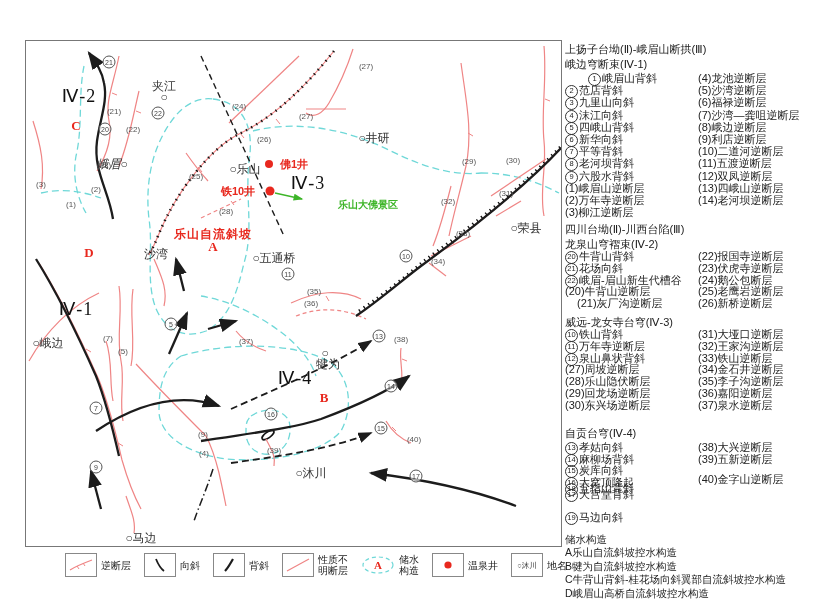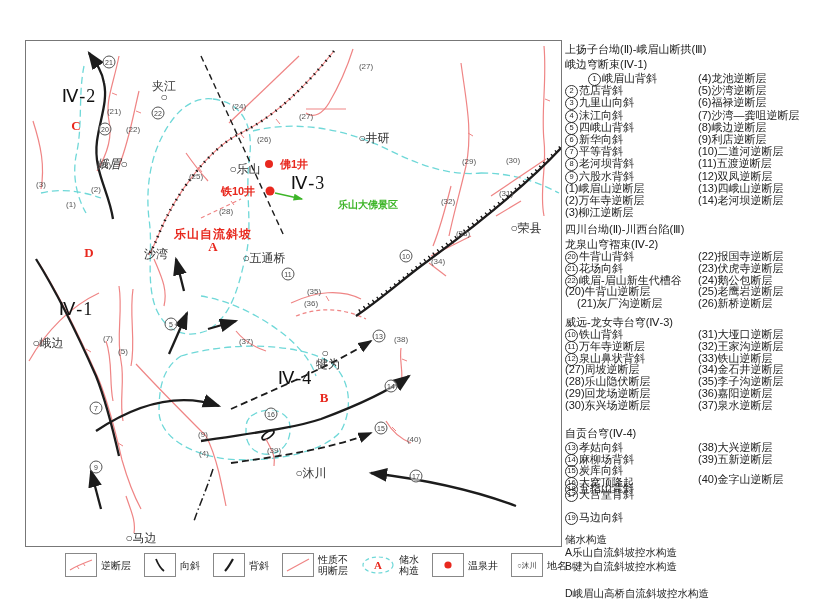--- a/index.html
+++ b/index.html
@@ -164,21 +164,21 @@
         <div class="map-rednote mlab" style="left: 187px; top: 193px;">乐山自流斜坡</div>
         <div class="map-greennote mlab" style="left: 296px; top: 164px; margin-left: 46px;">乐山大佛景区</div>
         <div class="map-well mlab" style="left: 268px; top: 123px;">佛1井</div>
         <div class="map-well mlab" style="left: 212px; top: 150px;">铁10井</div>
         <div class="map-town mlab" style="left: 138px; top: 45px;">夹江</div>
         <div class="map-town mlab" style="left: 138px; top: 56px;">○</div>
         <div class="map-town mlab" style="left: 86px; top: 123px; font-style: italic;">峨眉○</div>
         <div class="map-town mlab" style="left: 219px; top: 128px;">○乐山</div>
         <div class="map-town mlab" style="left: 348px; top: 97px;">○井研</div>
         <div class="map-town mlab" style="left: 500px; top: 187px;">○荣县</div>
-        <div class="map-town mlab" style="left: 238px; top: 217px;">○五通桥</div>
+        <div class="map-town mlab" style="left: 248px; top: 217px;">○五通桥</div>
         <div class="map-town mlab" style="left: 22px; top: 302px;">○峨边</div>
         <div class="map-town mlab" style="left: 130px; top: 213px;">沙湾</div>
         <div class="map-town mlab" style="left: 299px; top: 312px;">○</div>
         <div class="map-town mlab" style="left: 302px; top: 323px;">犍为</div>
         <div class="map-town mlab" style="left: 285px; top: 432px;">○沐川</div>
         <div class="map-town mlab" style="left: 115px; top: 497px;">○马边</div>
         <div class="map-circ mlab" style="left: 83px; top: 21px;">21</div>
         <div class="map-circ mlab" style="left: 79px; top: 88px;">20</div>
         <div class="map-circ mlab" style="left: 132px; top: 72px;">22</div>
         <div class="map-circ mlab" style="left: 380px; top: 215px;">10</div>
@@ -369,16 +369,17 @@
         </div>
         <div class="col" style="left: 133px; top: 0px;">
           <div class="row" style="top: 440px; left: 0px;"><span class="pnum">(38)</span><span>大兴逆断层</span></div>
           <div class="row" style="top: 451.7px; left: 0px;"><span class="pnum">(39)</span><span>五新逆断层</span></div>
           <div class="row" style="top: 472px; left: 0px;"><span class="pnum">(40)</span><span>金字山逆断层</span></div>
         </div>
       </div>
       <div class="storage-line" style="top: 533px;">储水构造</div>
       <div class="storage-line" style="top: 546.4px;">A乐山自流斜坡控水构造</div>
       <div class="storage-line" style="top: 559.8px;">B犍为自流斜坡控水构造</div>
+      <div class="storage-line" style="top: 573.2px;">C牛背山背斜-桂花场向斜翼部自流斜坡控水构造</div>
       <div class="storage-line" style="top: 586.6px;">D峨眉山高桥自流斜坡控水构造</div>
     </div>
 
 </div>
 
 </body></html>

